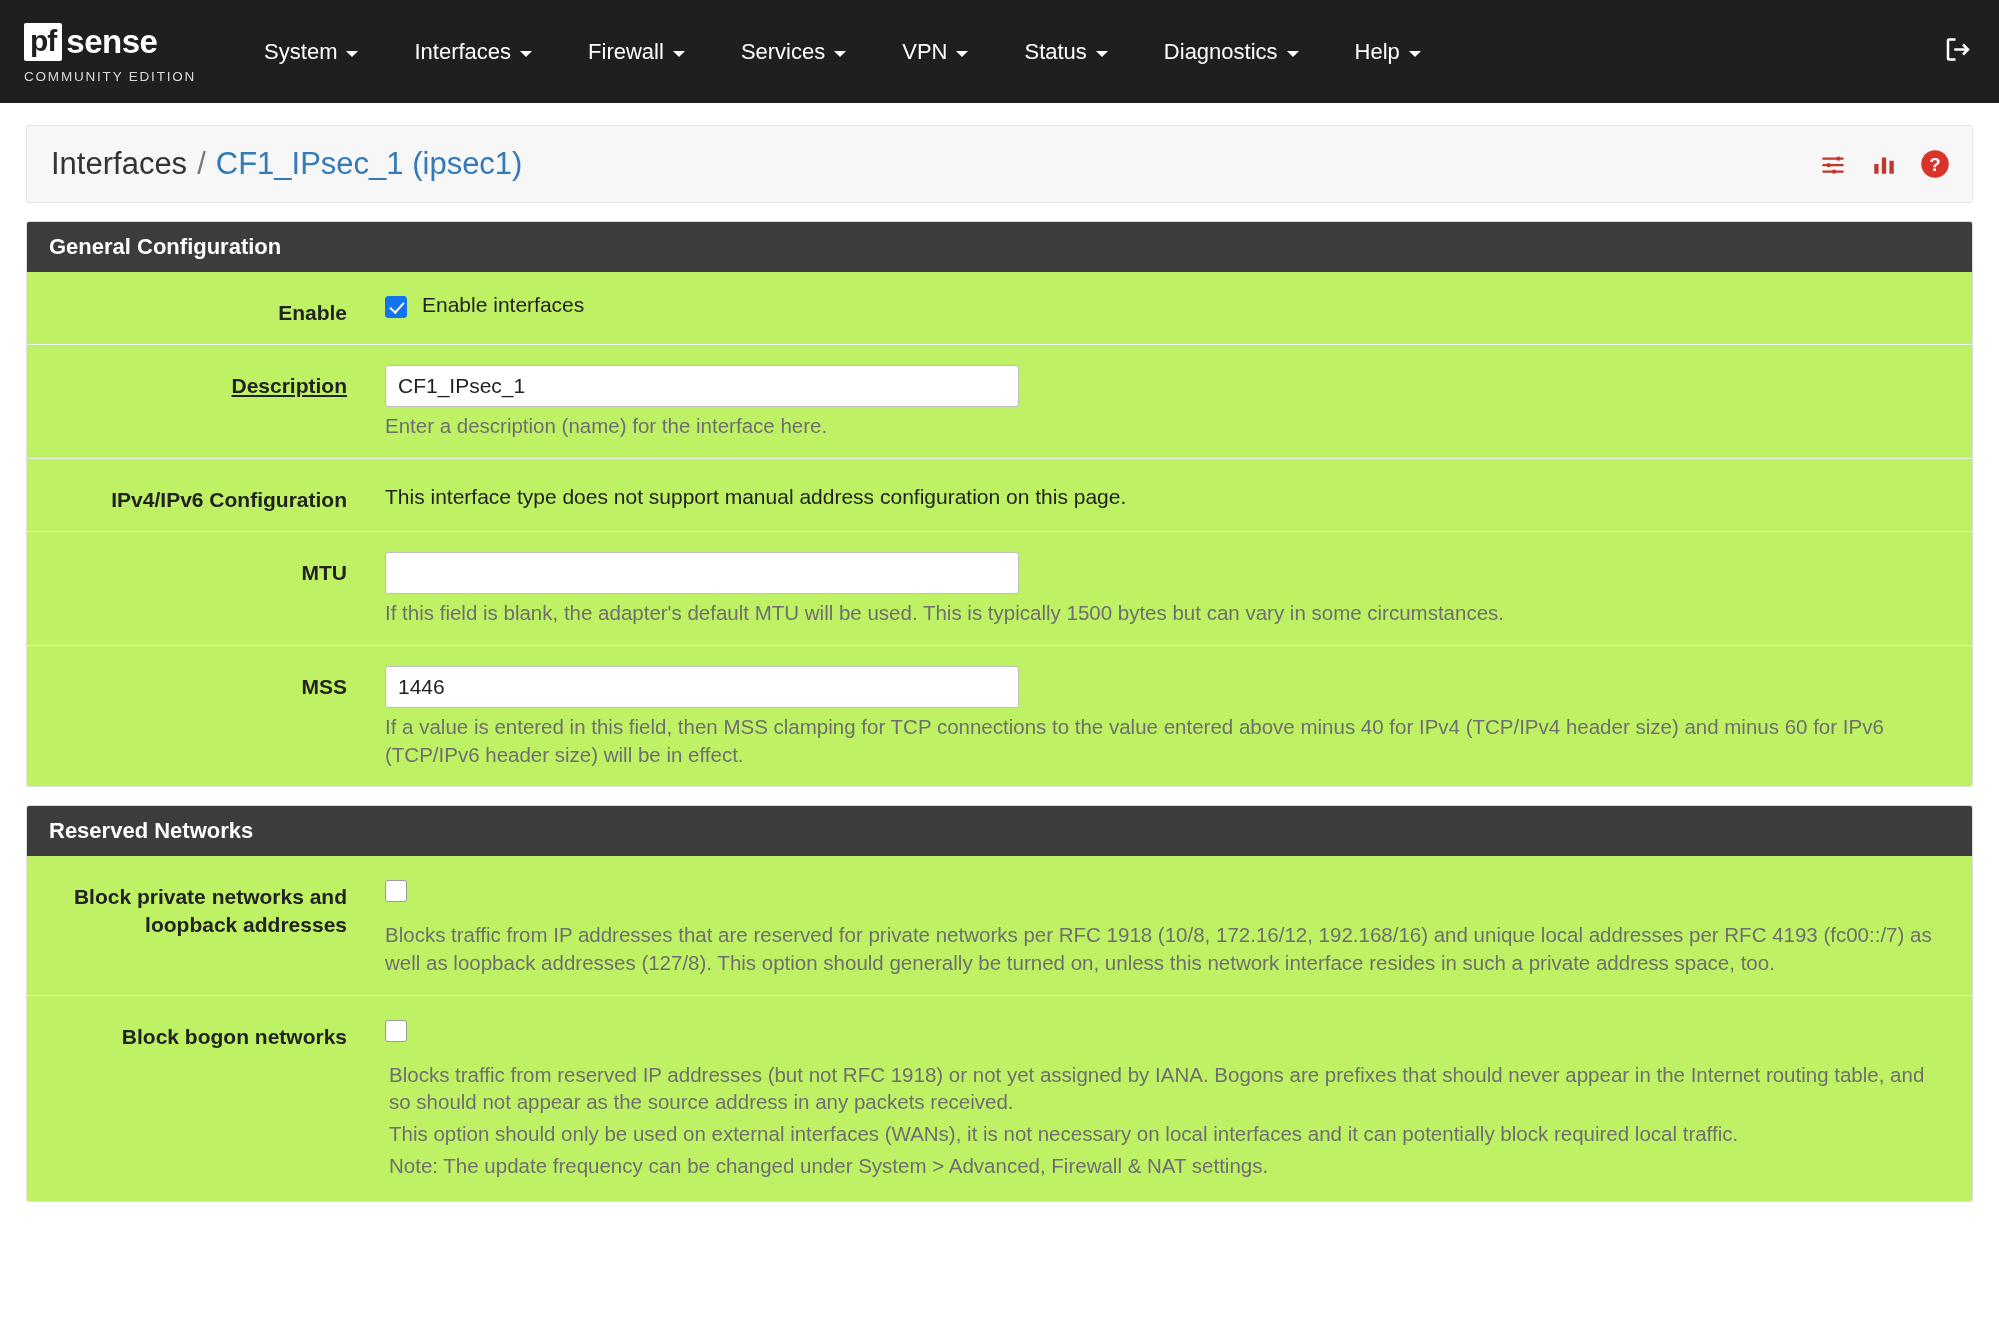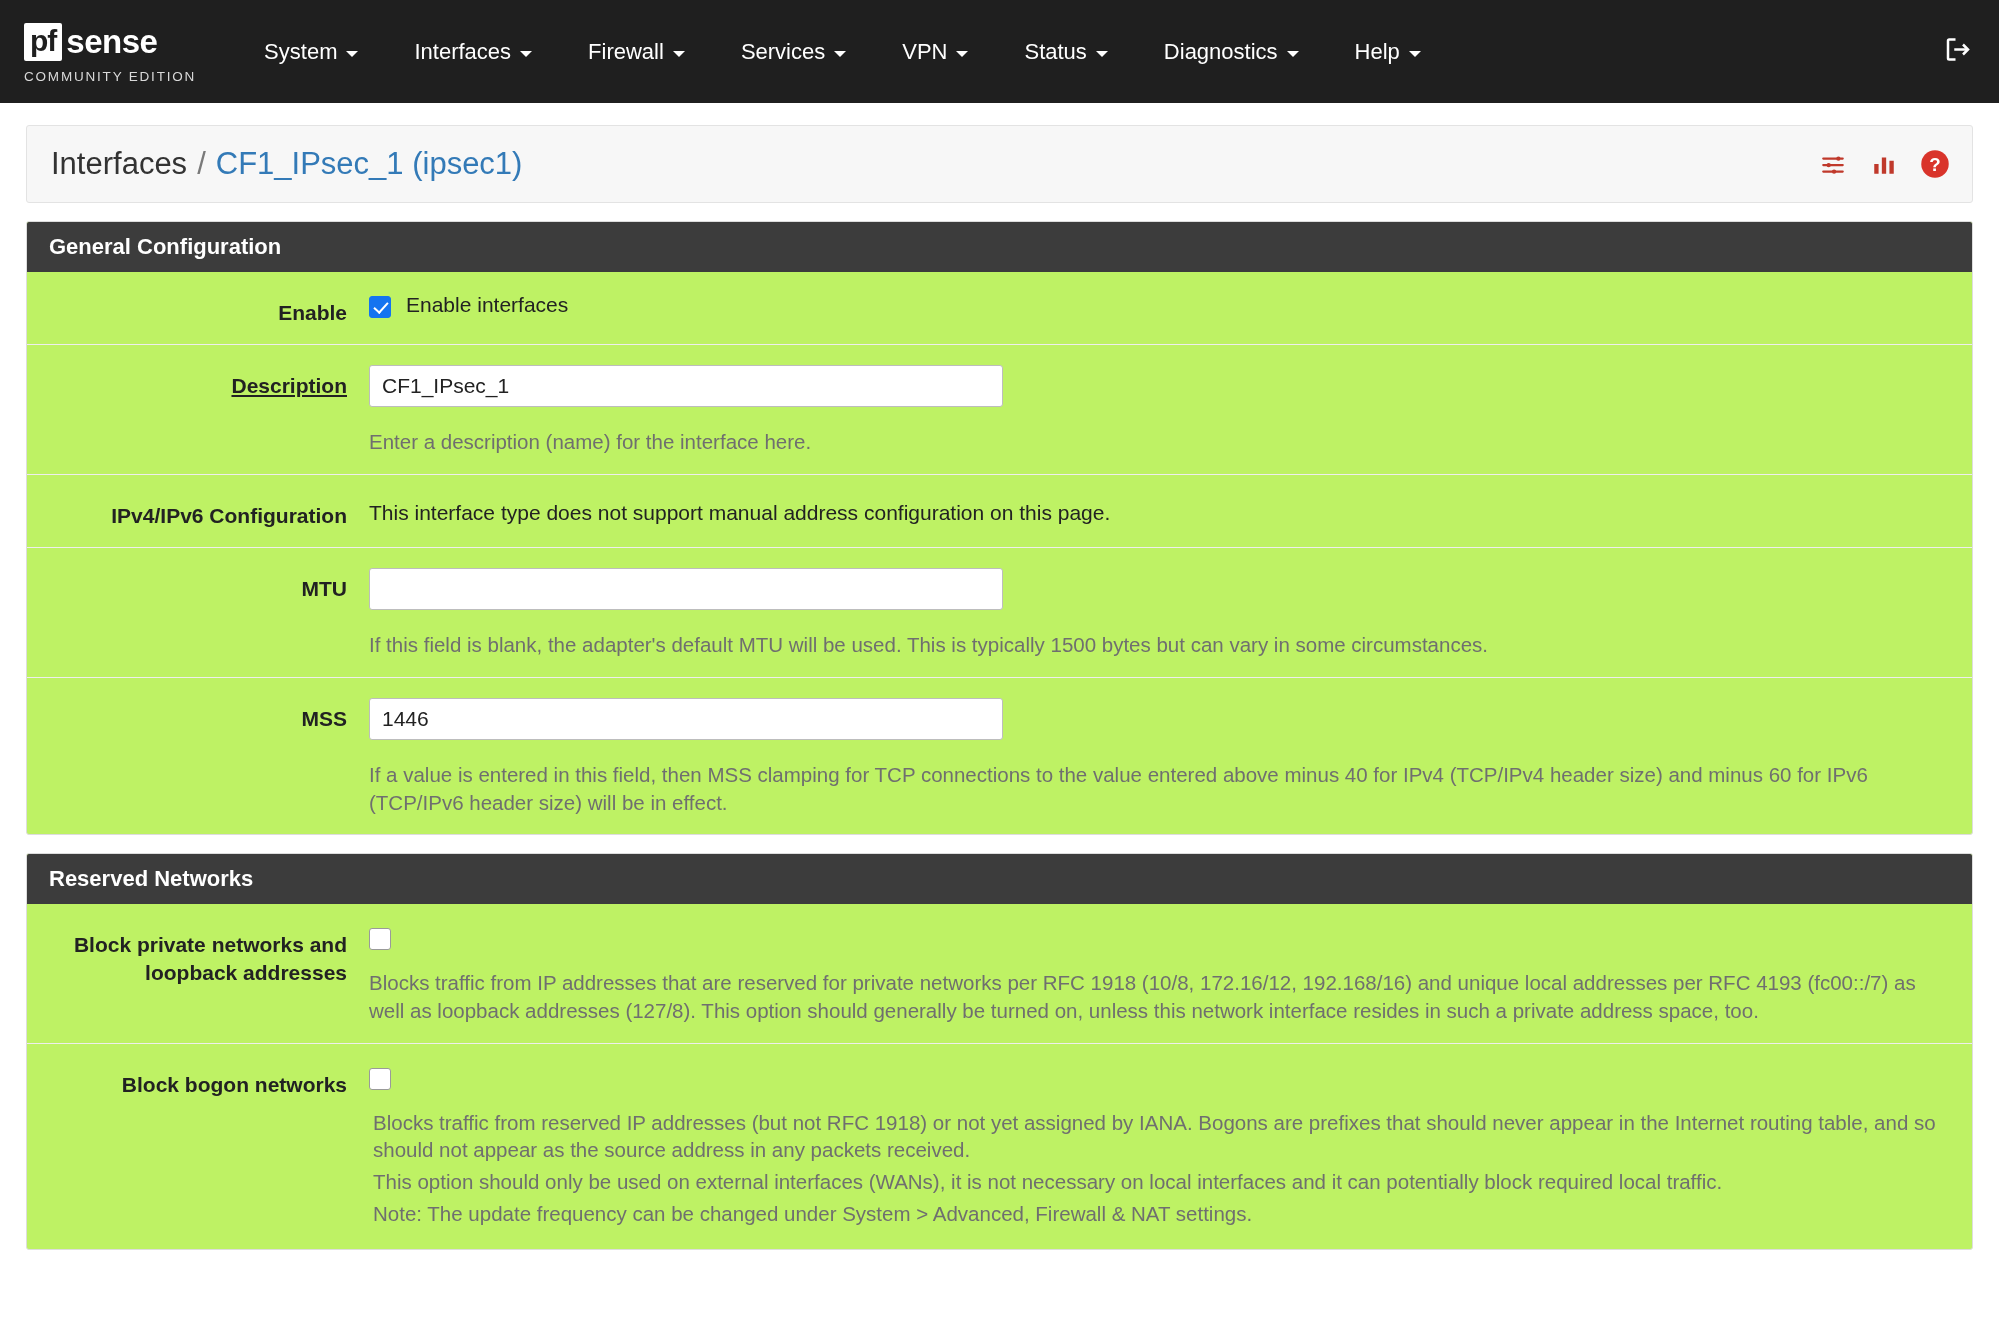--- a/index.html
+++ b/index.html
@@ -143,20 +143,21 @@
     background: #3c3c3c;
     color: #ffffff;
     font-size: 22px;
     font-weight: bold;
     padding: 12px 22px;
   }
   .row {
     display: flex;
     padding: 20px 0 18px 0;
     border-bottom: 1px solid #eeeeee;
+    gap: 16px;
   }
   .row:last-child { border-bottom: none; }
   .row-label {
     width: 342px;
     min-width: 342px;
     text-align: right;
     padding-right: 22px;
     font-weight: bold;
     font-size: 21px;
     color: #222222;
@@ -168,21 +169,21 @@
     cursor: pointer;
   }
   .row-body {
     flex: 1;
     padding-right: 26px;
   }
   .help {
     color: #6f6f6f;
     font-size: 20.5px;
     line-height: 1.35;
-    margin-top: 21px;
+    margin-top: 5px;
     max-width: 1590px;
   }
   .static-text {
     font-size: 21px;
     color: #222222;
     padding-top: 6px;
   }
   input[type="text"] {
     width: 634px;
     height: 42px;

